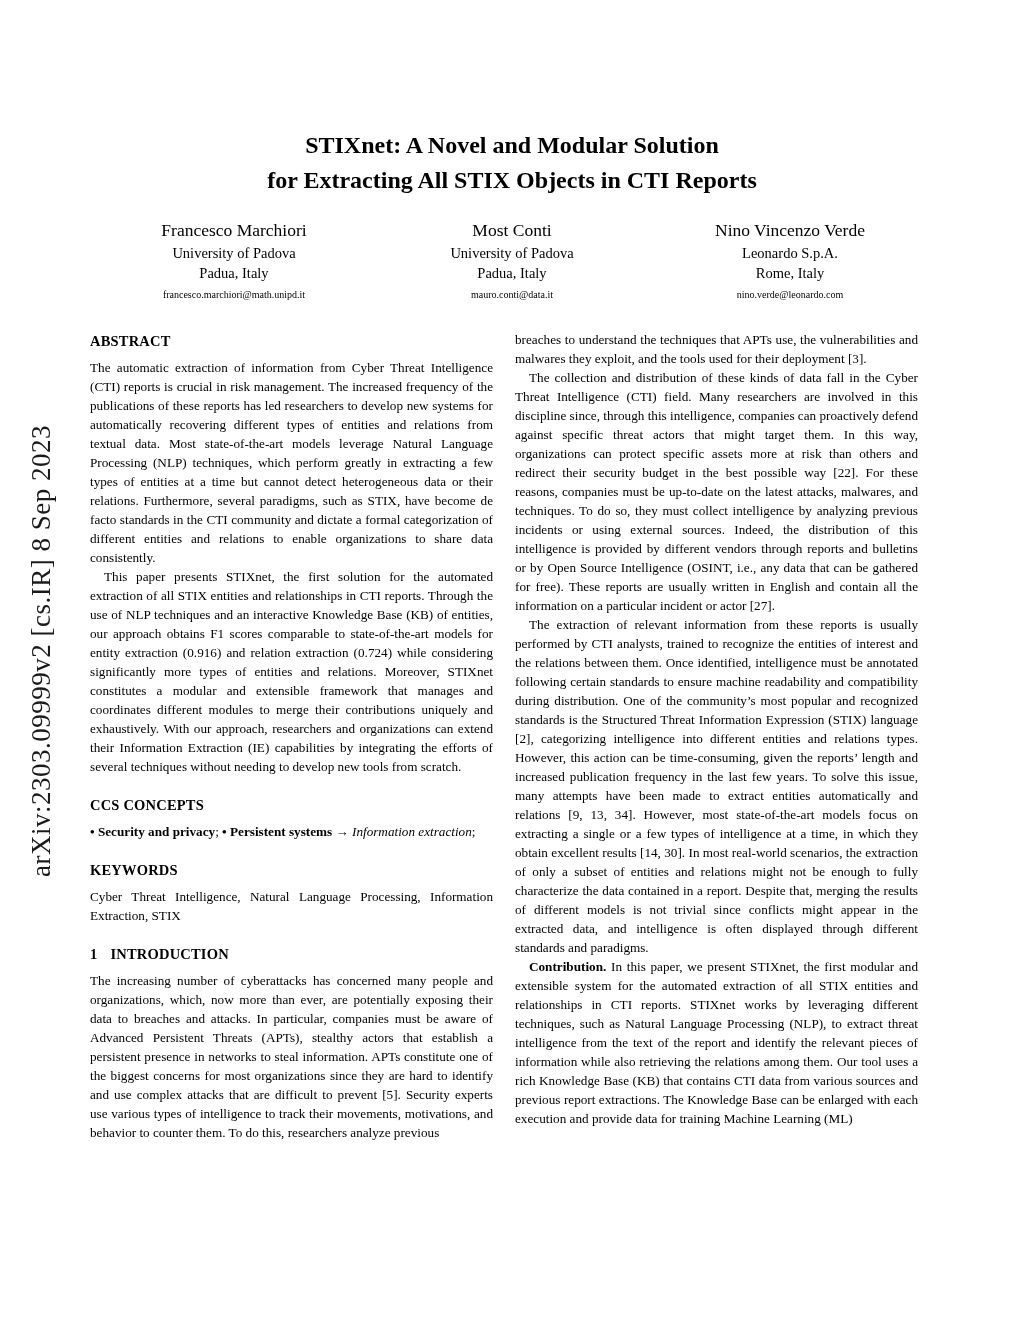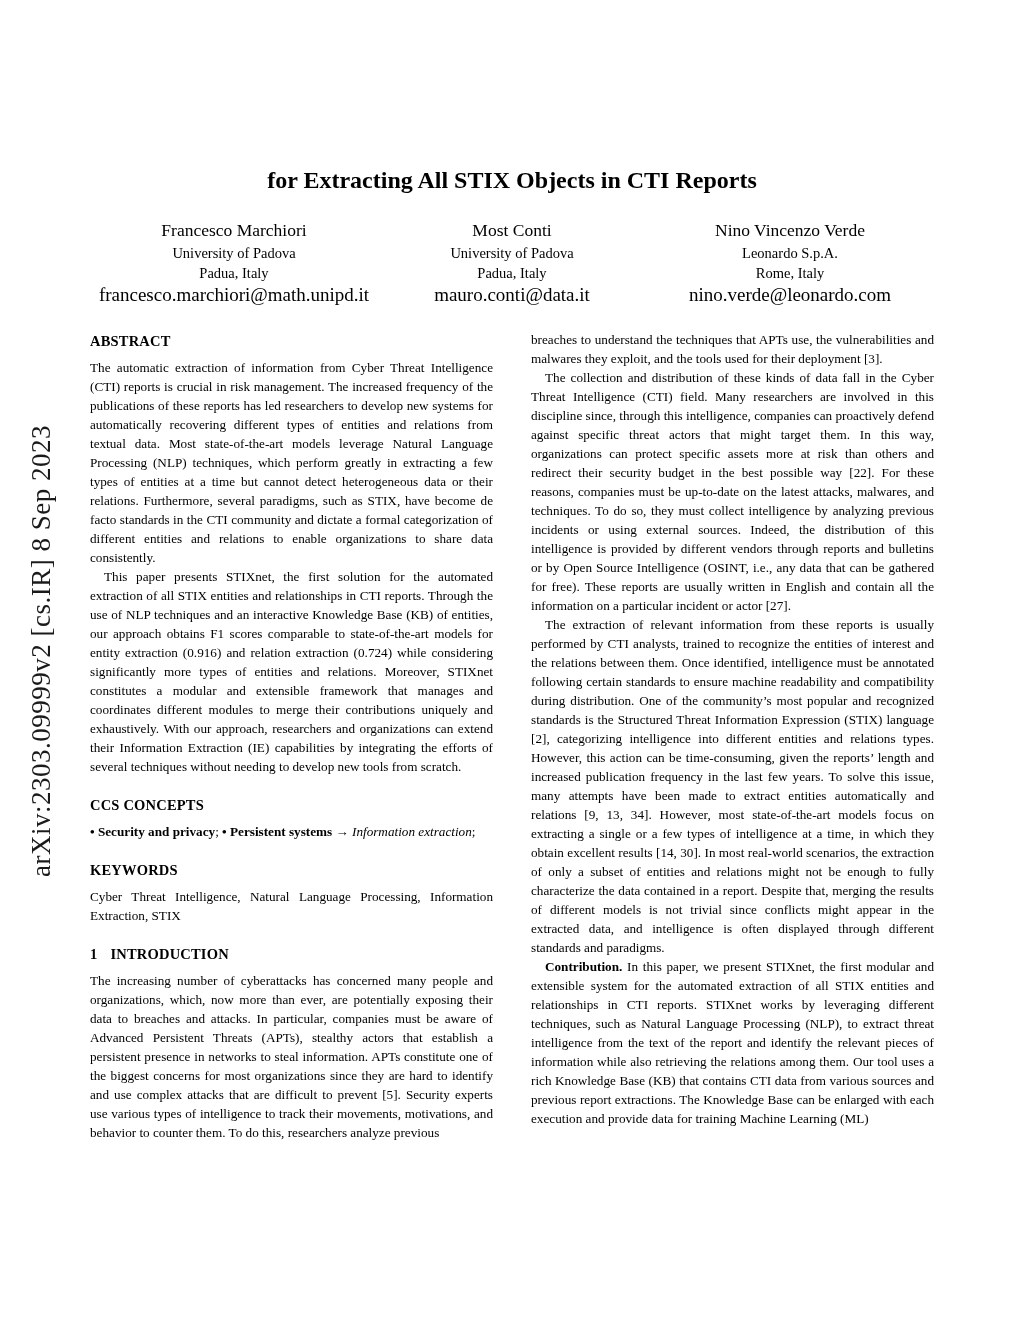--- a/index.html
+++ b/index.html
@@ -31,24 +31,24 @@
   .paper-title {
     font-weight: 700;
     font-size: 24px;
     line-height: 35px;
     color: #000;
   }
   .authors-row { display: flex; justify-content: center; margin-top: 21px; }
   .author { width: 278px; text-align: center; }
   .author-name { font-size: 17.5px; line-height: 23px; margin-bottom: 2px; }
   .author-line { font-size: 14.5px; line-height: 19.5px; }
-  .author-email { font-size: 19px; line-height: 19.5px; margin-top: 2px; }
+  .author-email { font-size: 10px; line-height: 19.5px; margin-top: 2px; }
 
   
-  .columns { display: flex; gap: 38px; width: 844px; margin: 25px auto 0; }
+  .columns { display: flex; gap: 22px; width: 844px; margin: 25px auto 0; }
   .col {
     width: 403px;
     font-size: 13.2px;
     line-height: 19px;
     text-align: justify;
     hyphens: auto;
   }
   .section-heading {
     font-size: 14.5px;
     font-weight: 700;
@@ -66,21 +66,21 @@
 </style>
 </head>
 <body>
 
 <div class="page">
 
   <div class="arxiv-strip">arXiv:2303.09999v2  [cs.IR]  8 Sep 2023</div>
 
   <div class="paper-header">
     <h1 class="paper-title">
-      <br>
+      <span>STIXnet: A Novel and Modular Solution</span><br>
       <span>for Extracting All STIX Objects in CTI Reports</span>
     </h1>
 
     <div class="authors-row">
       <div class="author">
         <div class="author-name">Francesco Marchiori</div>
         <div class="author-line">University of Padova</div>
         <div class="author-line">Padua, Italy</div>
         <div class="author-email">francesco.marchiori@math.unipd.it</div>
       </div>

